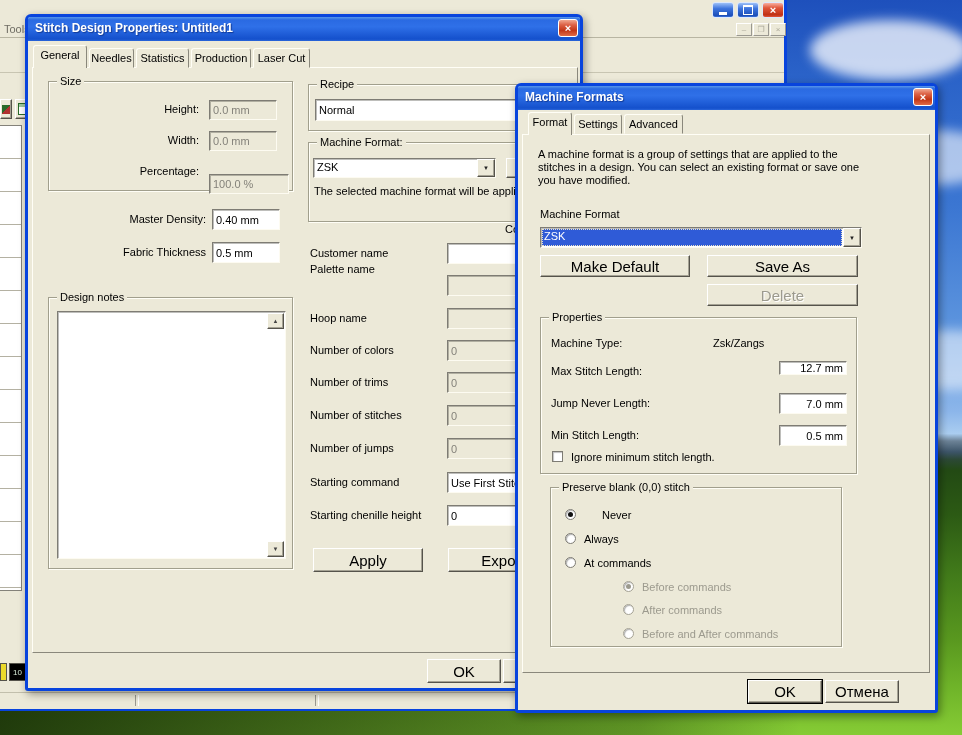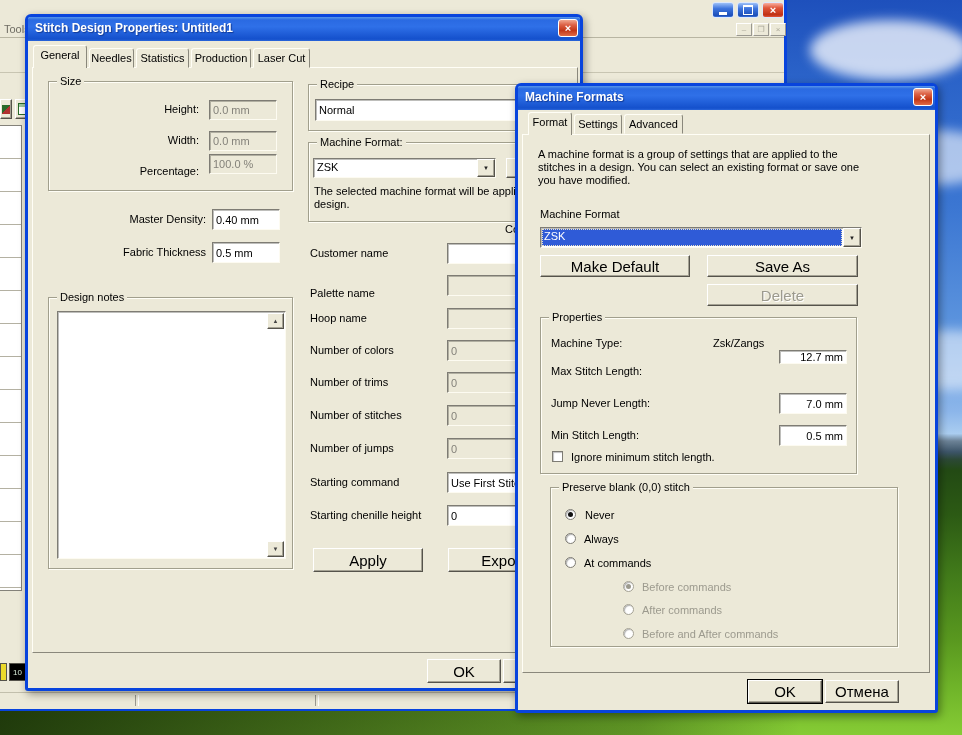--- a/index.html
+++ b/index.html
@@ -158,21 +158,21 @@
       <div class="tab" style="left:163px;top:9px;width:60px;height:20px;">Production</div>
       <div class="tab" style="left:225px;top:9px;width:57px;height:20px;">Laser Cut</div>
 
       <div class="group" style="left:20px;top:42px;width:245px;height:110px;">
         <span class="group-label">Size</span>
         <span class="lbl rt" style="left:2px;top:21px;width:148px;">Height:</span>
         <input class="field dis" style="left: 160px; top: 18px; width: 68px; height: 20px;" value="0.0 mm">
         <span class="lbl rt" style="left:2px;top:52px;width:148px;">Width:</span>
         <input class="field dis" style="left: 160px; top: 49px; width: 68px; height: 20px;" value="0.0 mm">
         <span class="lbl rt" style="left:2px;top:83px;width:148px;">Percentage:</span>
-        <input class="field dis" style="left: 160px; top: 72px; width: 68px; height: 20px;" value="100.0 %">
+        <input class="field dis" style="left: 160px; top: 92px; width: 80px; height: 20px;" value="100.0 %">
       </div>
 
       <span class="lbl rt" style="left:20px;top:174px;width:158px;">Master Density:</span>
       <input class="field" style="left: 184px; top: 170px; width: 68px; height: 21px;" value="0.40 mm">
       <span class="lbl rt" style="left:20px;top:207px;width:158px;">Fabric Thickness</span>
       <input class="field" style="left: 184px; top: 203px; width: 68px; height: 21px;" value="0.5 mm">
 
       <div class="group" style="left:20px;top:258px;width:245px;height:272px;">
         <span class="group-label">Design notes</span>
         <div class="field" style="left:8px;top:13px;width:229px;height:248px;">
@@ -191,28 +191,27 @@
       </div>
 
       <div class="group" style="left:280px;top:103px;width:266px;height:80px;">
         <span class="group-label">Machine Format:</span>
         <div class="combo" style="left:4px;top:15px;width:183px;height:20px;">
           <div class="combo-text">ZSK</div>
           <div class="combo-arrow">▼</div>
         </div>
         <div class="btn" style="left:197px;top:15px;width:62px;height:20px;"></div>
         <div class="note" style="left:5px;top:42px;width:256px;">The selected machine format will be applied to the</div>
-        <div class="note" style="left:5px;top:55px;width:256px;">design.</div>
       </div>
 
       <span class="lbl" style="left:477px;top:184px;">Copyright</span>
 
       <span class="lbl" style="left:282px;top:208px;">Customer name</span>
       <input class="field" style="left: 419px; top: 204px; width: 131px; height: 21px;" value="">
-      <span class="lbl" style="left:282px;top:248px;">Palette name</span>
+      <span class="lbl" style="left:282px;top:224px;">Palette name</span>
       <input class="field dis" style="left: 419px; top: 236px; width: 131px; height: 21px;" value="">
       <span class="lbl" style="left:282px;top:273px;">Hoop name</span>
       <input class="field dis" style="left: 419px; top: 269px; width: 131px; height: 21px;" value="">
       <span class="lbl" style="left:282px;top:305px;">Number of colors</span>
       <input class="field dis" style="left: 419px; top: 301px; width: 131px; height: 21px;" value="0">
       <span class="lbl" style="left:282px;top:337px;">Number of trims</span>
       <input class="field dis" style="left: 419px; top: 333px; width: 131px; height: 21px;" value="0">
       <span class="lbl" style="left:282px;top:370px;">Number of stitches</span>
       <input class="field dis" style="left: 419px; top: 366px; width: 131px; height: 21px;" value="0">
       <span class="lbl" style="left:282px;top:403px;">Number of jumps</span>
@@ -256,33 +255,33 @@
 
       <div class="btn" style="left:22px;top:147px;width:150px;height:22px;">Make Default</div>
       <div class="btn" style="left:189px;top:147px;width:151px;height:22px;">Save As</div>
       <div class="btn dis" style="left:189px;top:176px;width:151px;height:22px;">Delete</div>
 
       <div class="group" style="left:22px;top:209px;width:317px;height:157px;">
         <span class="group-label">Properties</span>
         <span class="lbl" style="left:10px;top:19px;">Machine Type:</span>
         <span class="lbl" style="left:172px;top:19px;">Zsk/Zangs</span>
         <span class="lbl" style="left:10px;top:47px;">Max Stitch Length:</span>
-        <input class="field rt" style="left: 238px; top: 32px; width: 68px; height: 14px;" value="12.7 mm">
+        <input class="field rt" style="left: 238px; top: 43px; width: 68px; height: 14px;" value="12.7 mm">
         <span class="lbl" style="left:10px;top:79px;">Jump Never Length:</span>
         <input class="field rt" style="left: 238px; top: 75px; width: 68px; height: 21px;" value="7.0 mm">
         <span class="lbl" style="left:10px;top:111px;">Min Stitch Length:</span>
         <input class="field rt" style="left: 238px; top: 107px; width: 68px; height: 21px;" value="0.5 mm">
         <span class="checkbox" style="left:11px;top:133px;"></span>
         <span class="lbl" style="left:30px;top:133px;">Ignore minimum stitch length.</span>
       </div>
 
-      <div class="group" style="left:32px;top:379px;width:348px;height:160px;">
+      <div class="group" style="left:32px;top:379px;width:292px;height:160px;">
         <span class="group-label">Preserve blank (0,0) stitch</span>
         <span class="radio sel" style="left:14px;top:21px;"></span>
-        <span class="lbl" style="left:34px;top:21px;">Never</span>
+        <span class="lbl" style="left:51px;top:21px;">Never</span>
         <span class="radio" style="left:14px;top:45px;"></span>
         <span class="lbl" style="left:33px;top:45px;">Always</span>
         <span class="radio" style="left:14px;top:69px;"></span>
         <span class="lbl" style="left:33px;top:69px;">At commands</span>
         <span class="radio dis sel" style="left:72px;top:93px;"></span>
         <span class="lbl dim" style="left:91px;top:93px;">Before commands</span>
         <span class="radio dis" style="left:72px;top:116px;"></span>
         <span class="lbl dim" style="left:91px;top:116px;">After commands</span>
         <span class="radio dis" style="left:72px;top:140px;"></span>
         <span class="lbl dim" style="left:91px;top:140px;">Before and After commands</span>

